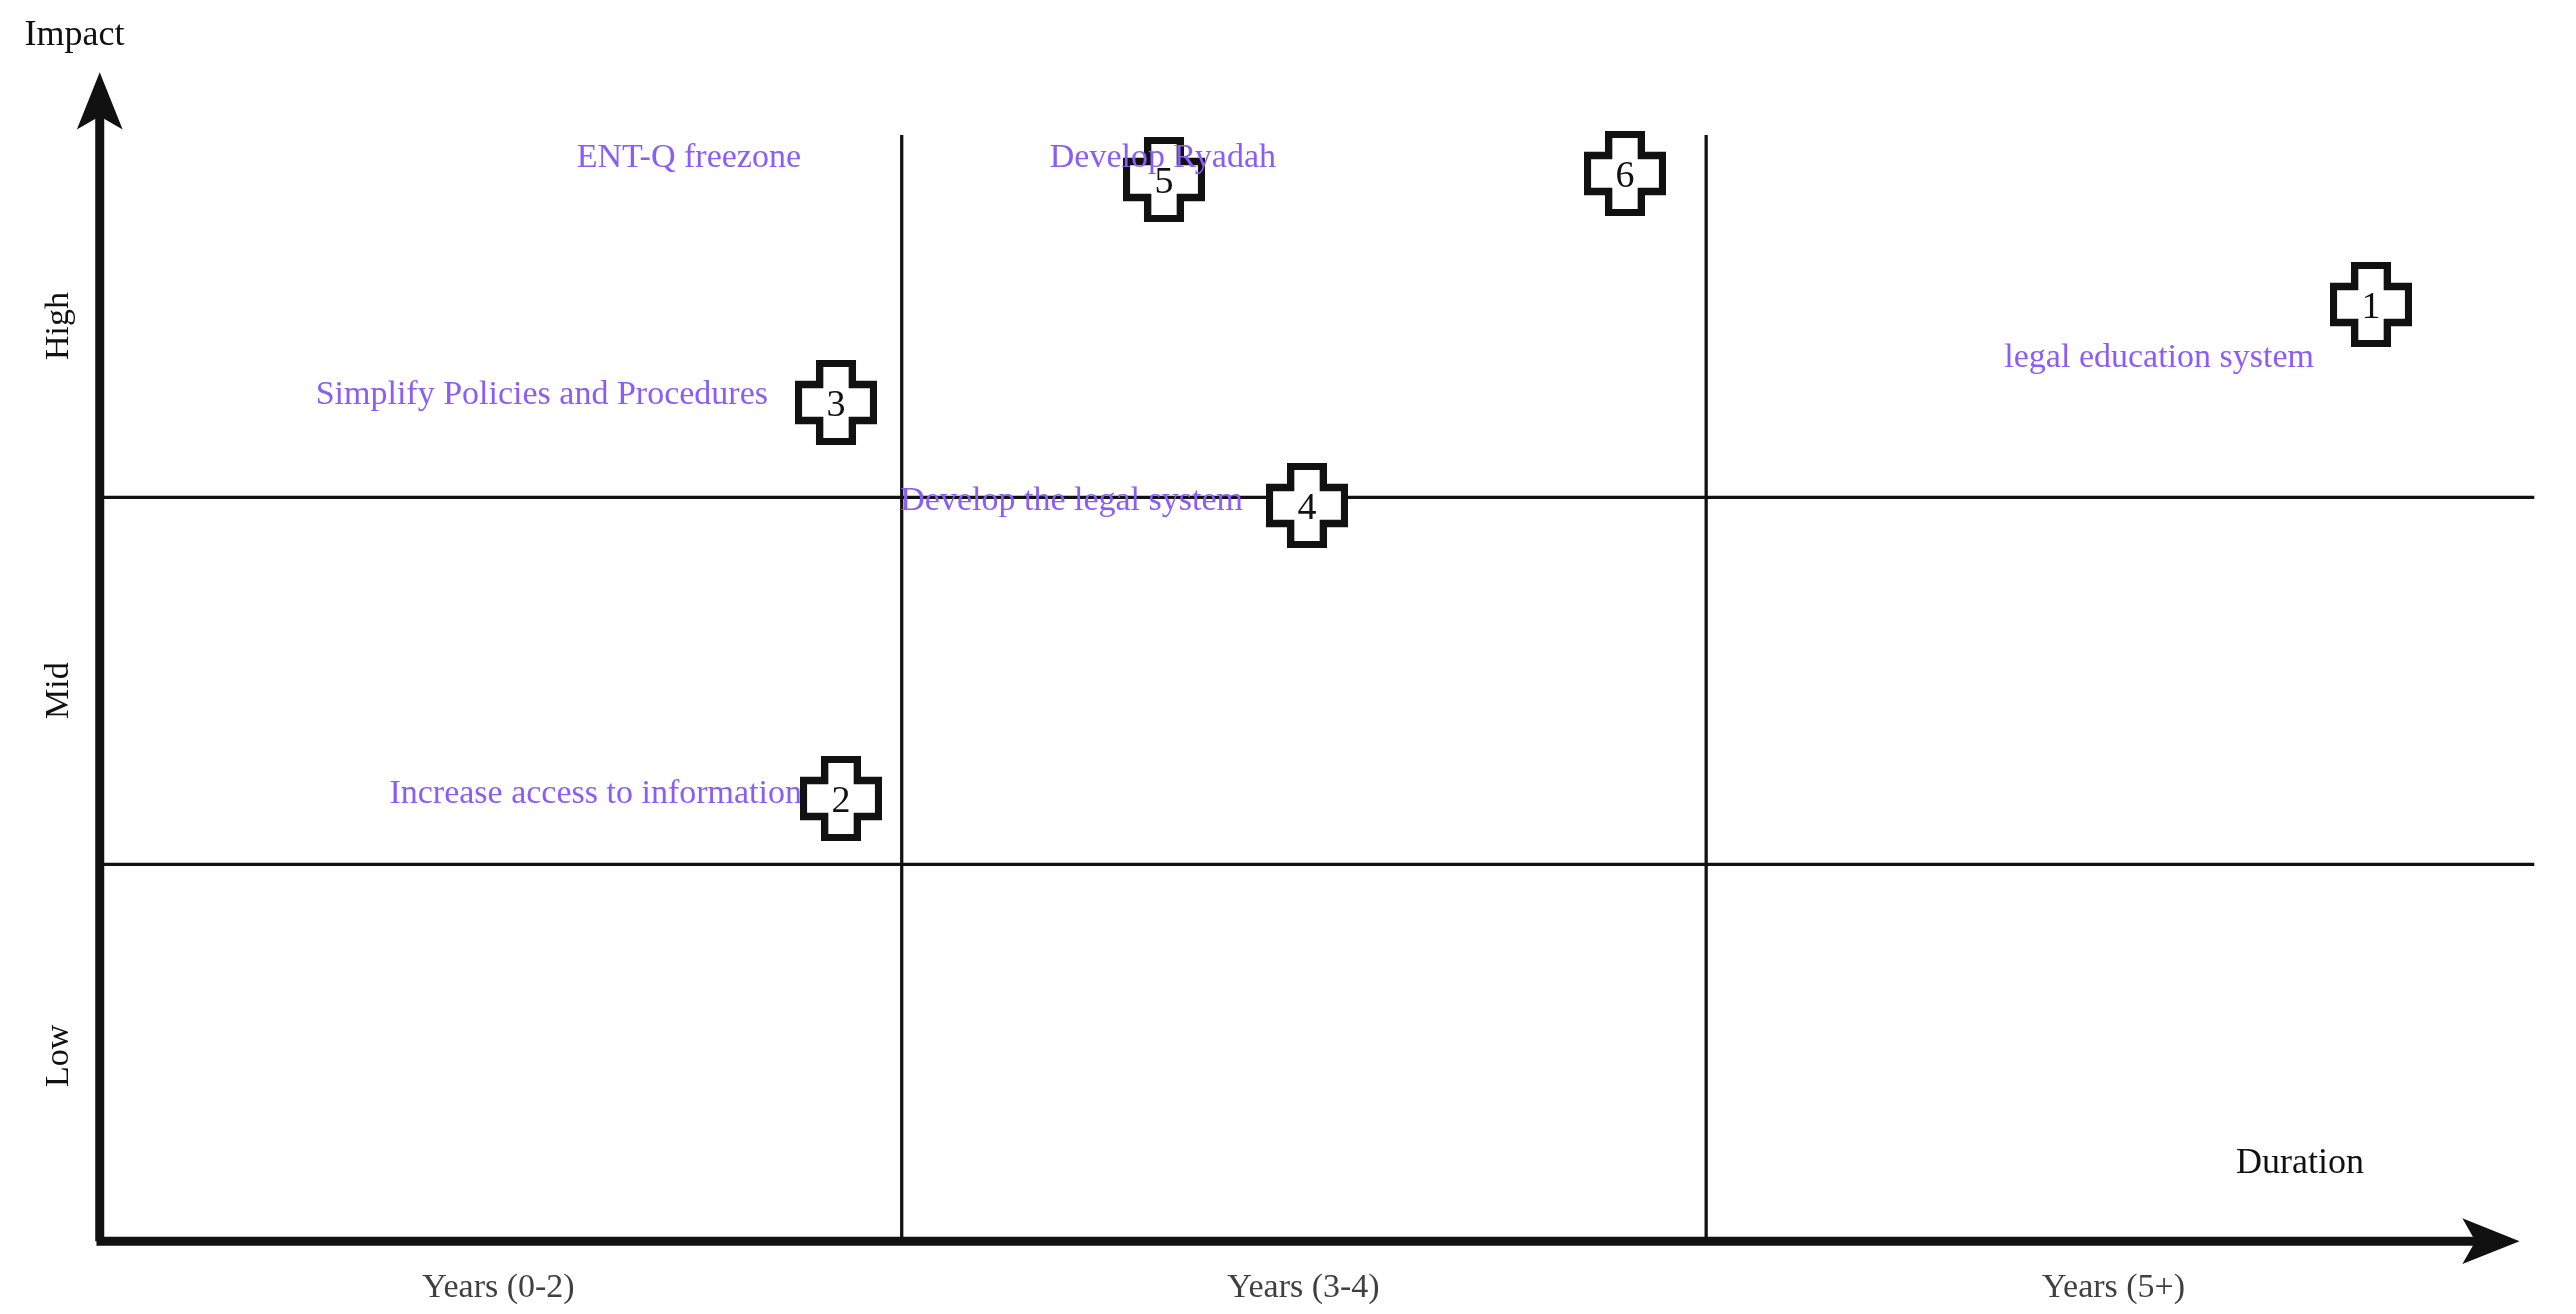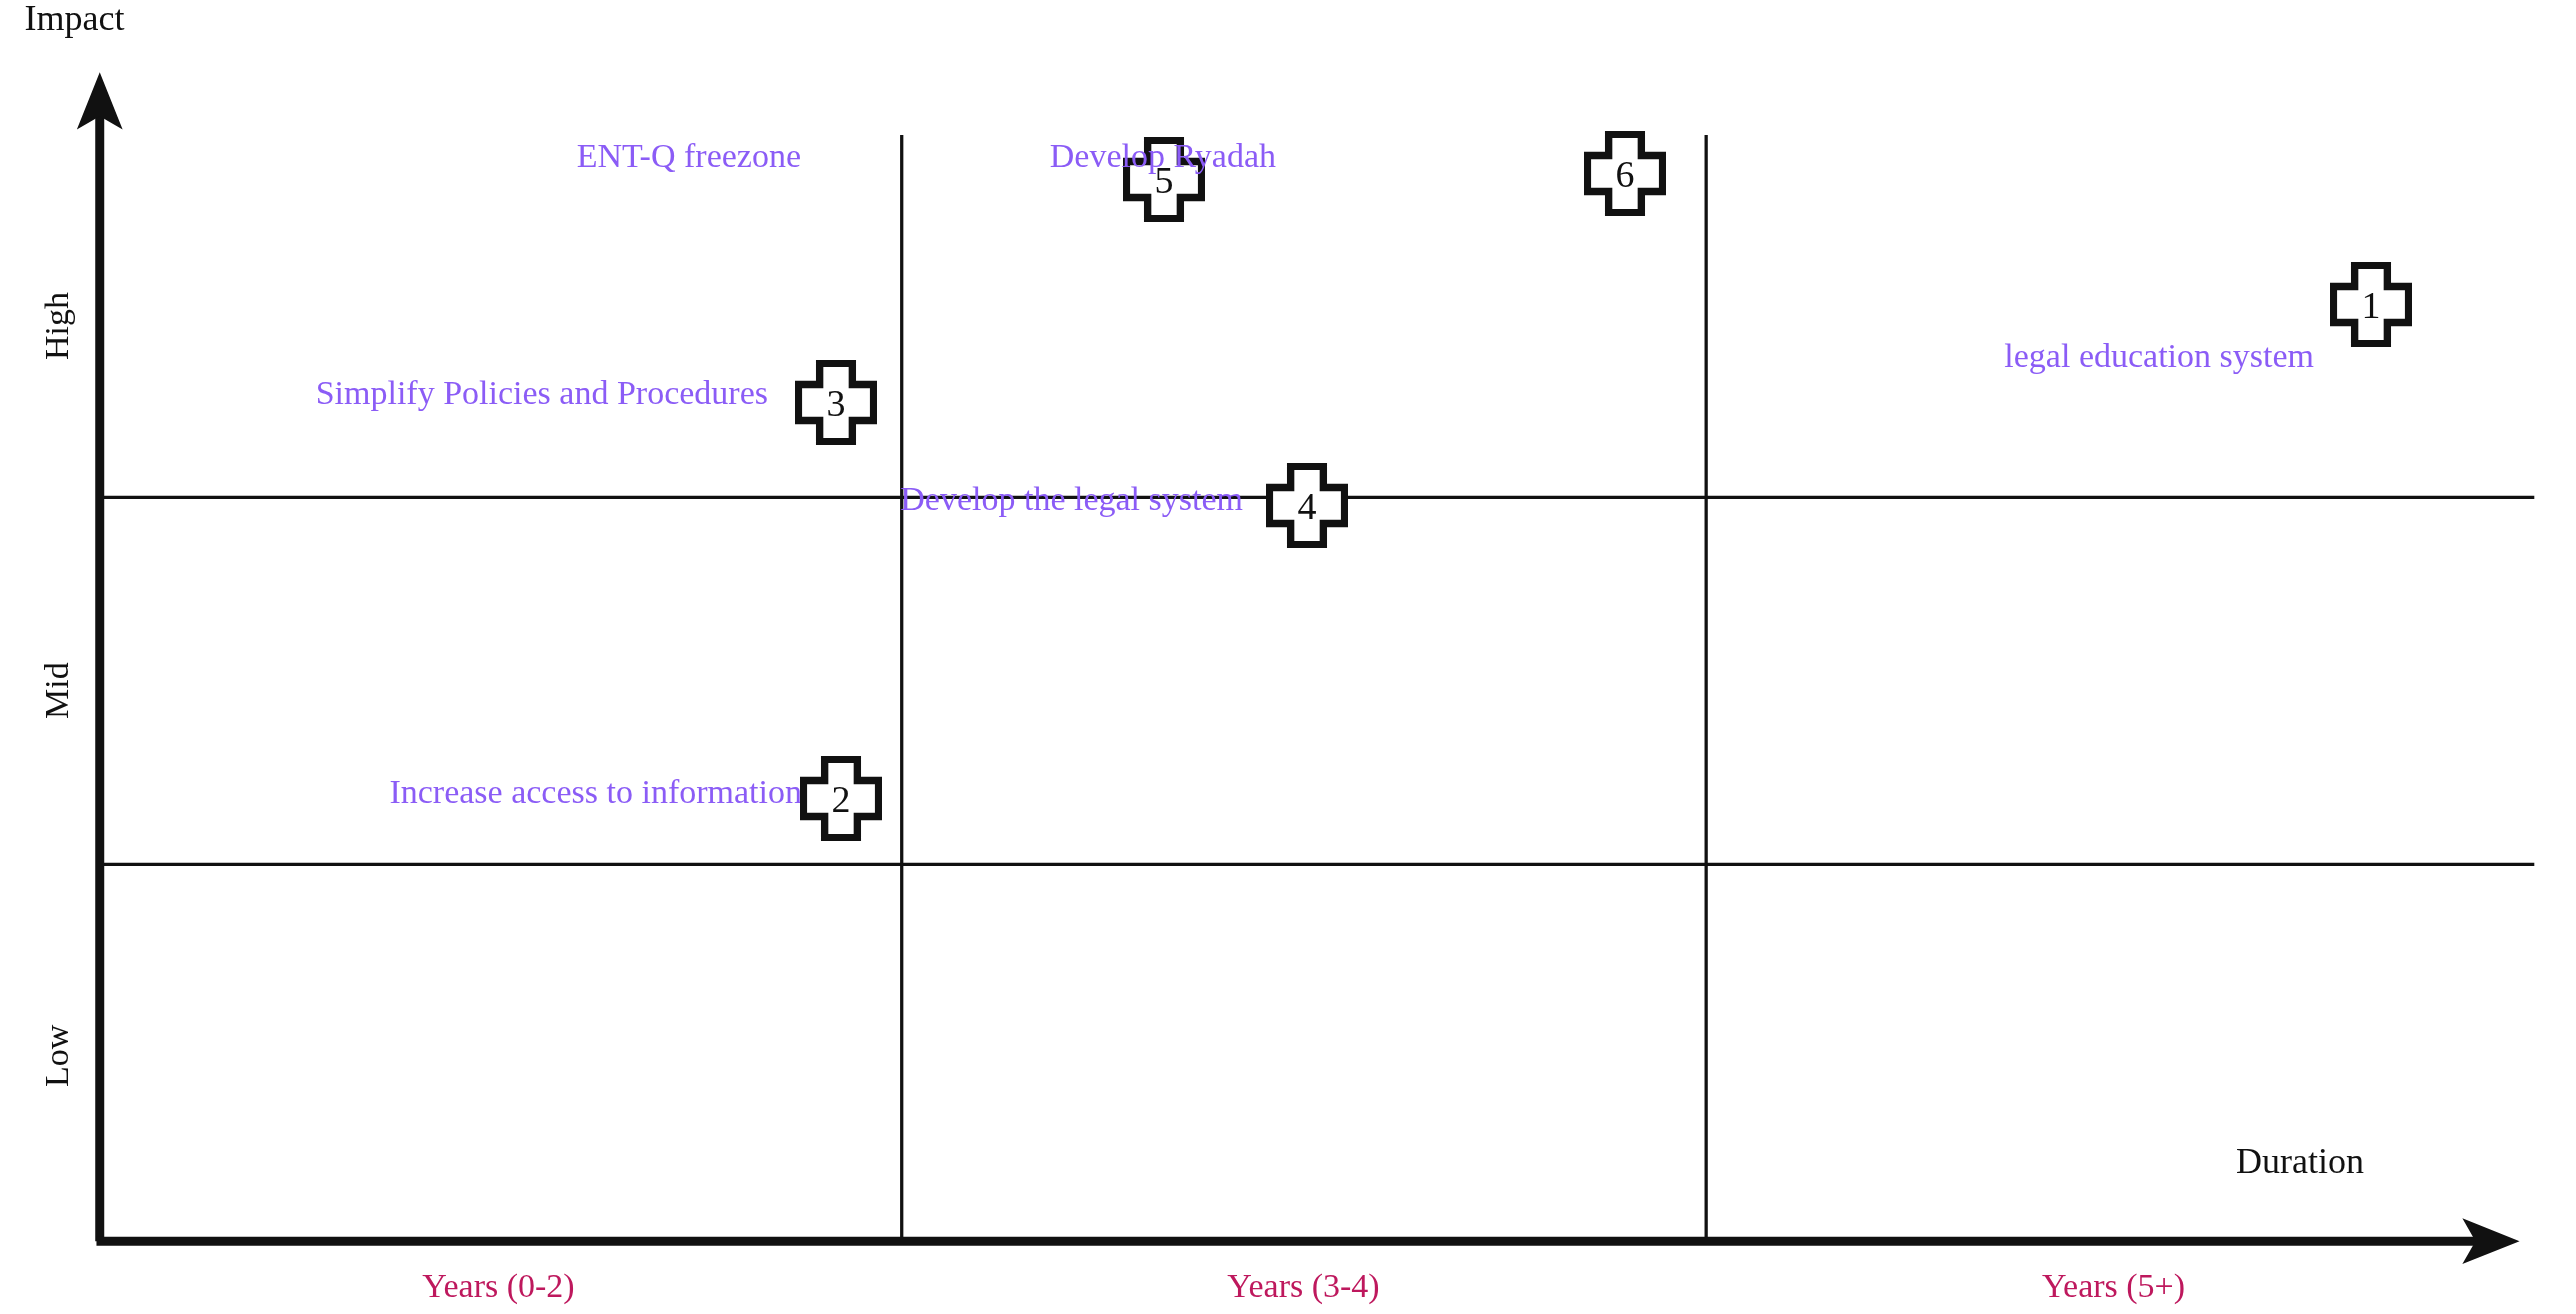--- a/index.html
+++ b/index.html
@@ -19,28 +19,28 @@
     background: #ffffff;
     overflow: hidden;
   }
   .axis-title {
     position: absolute;
     font-size: 36px;
     line-height: 1.05;
     white-space: nowrap;
     color: #111111;
   }
-  #impact-title { left: 24.5px; top: 0; }
+  #impact-title { left: 24.5px; top: 15px; }
   #duration-title { left: 2236px; top: 1143px; }
 
   .cat-label {
     position: absolute;
     font-size: 34px;
     white-space: nowrap;
-    color: #be185d;
+    color: #404040;
     text-align: center;
   }
   .ylab {
     position: absolute;
     font-size: 34px;
     white-space: nowrap;
     color: #111111;
     transform-origin: left top;
     transform: rotate(-90deg);
   }

